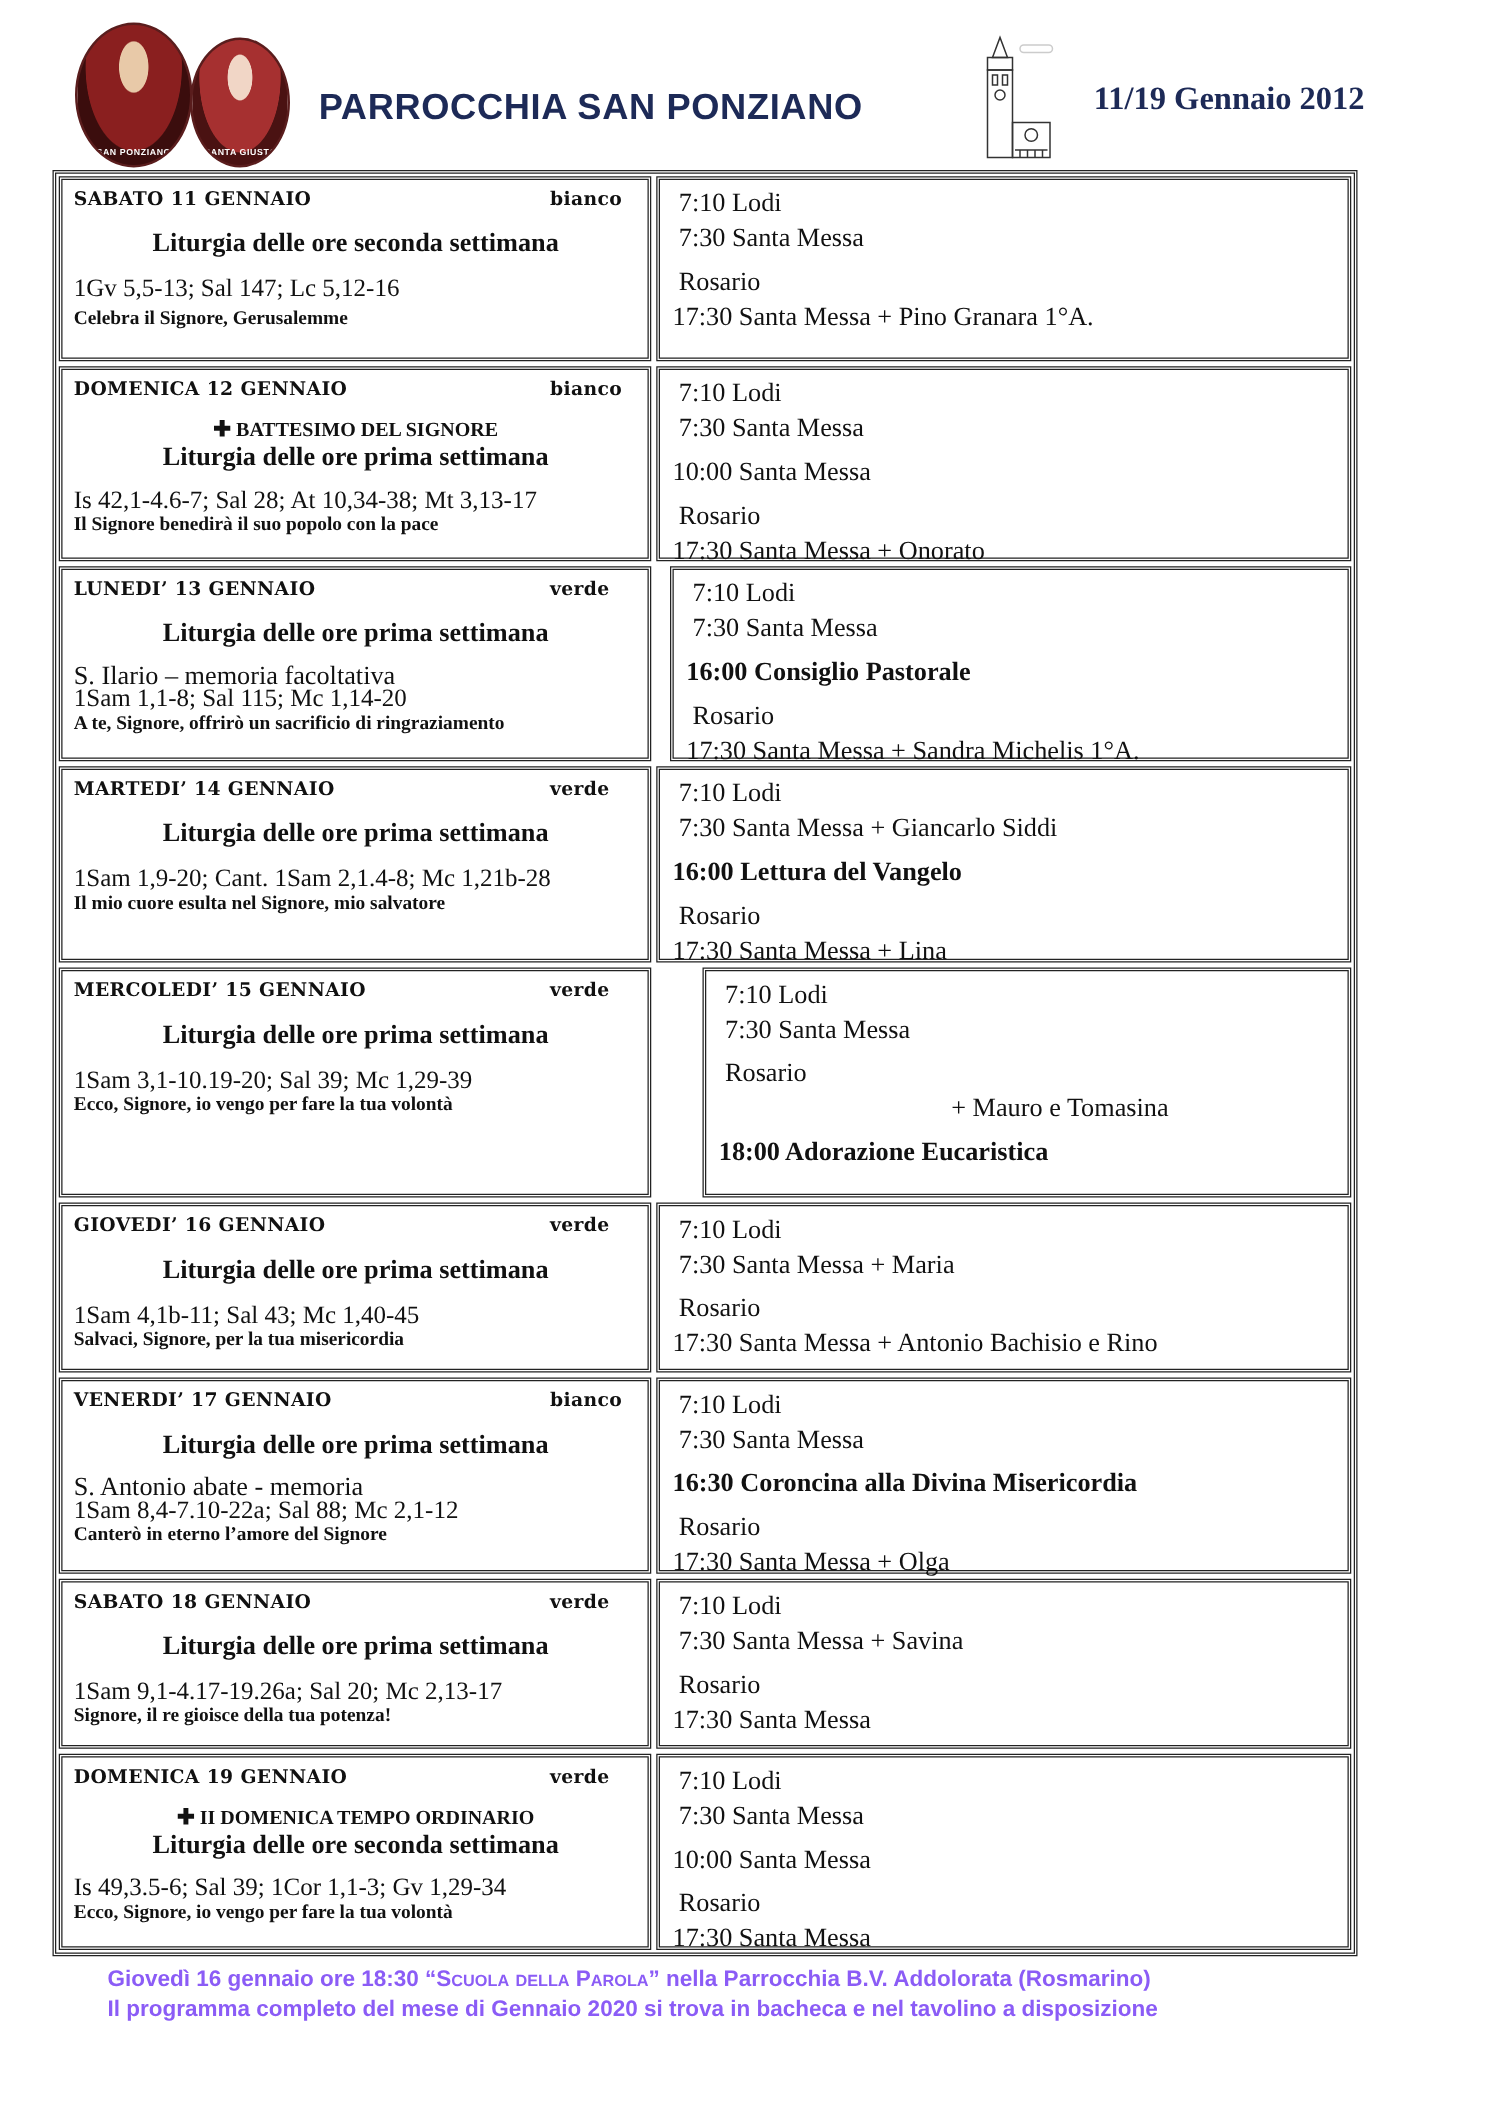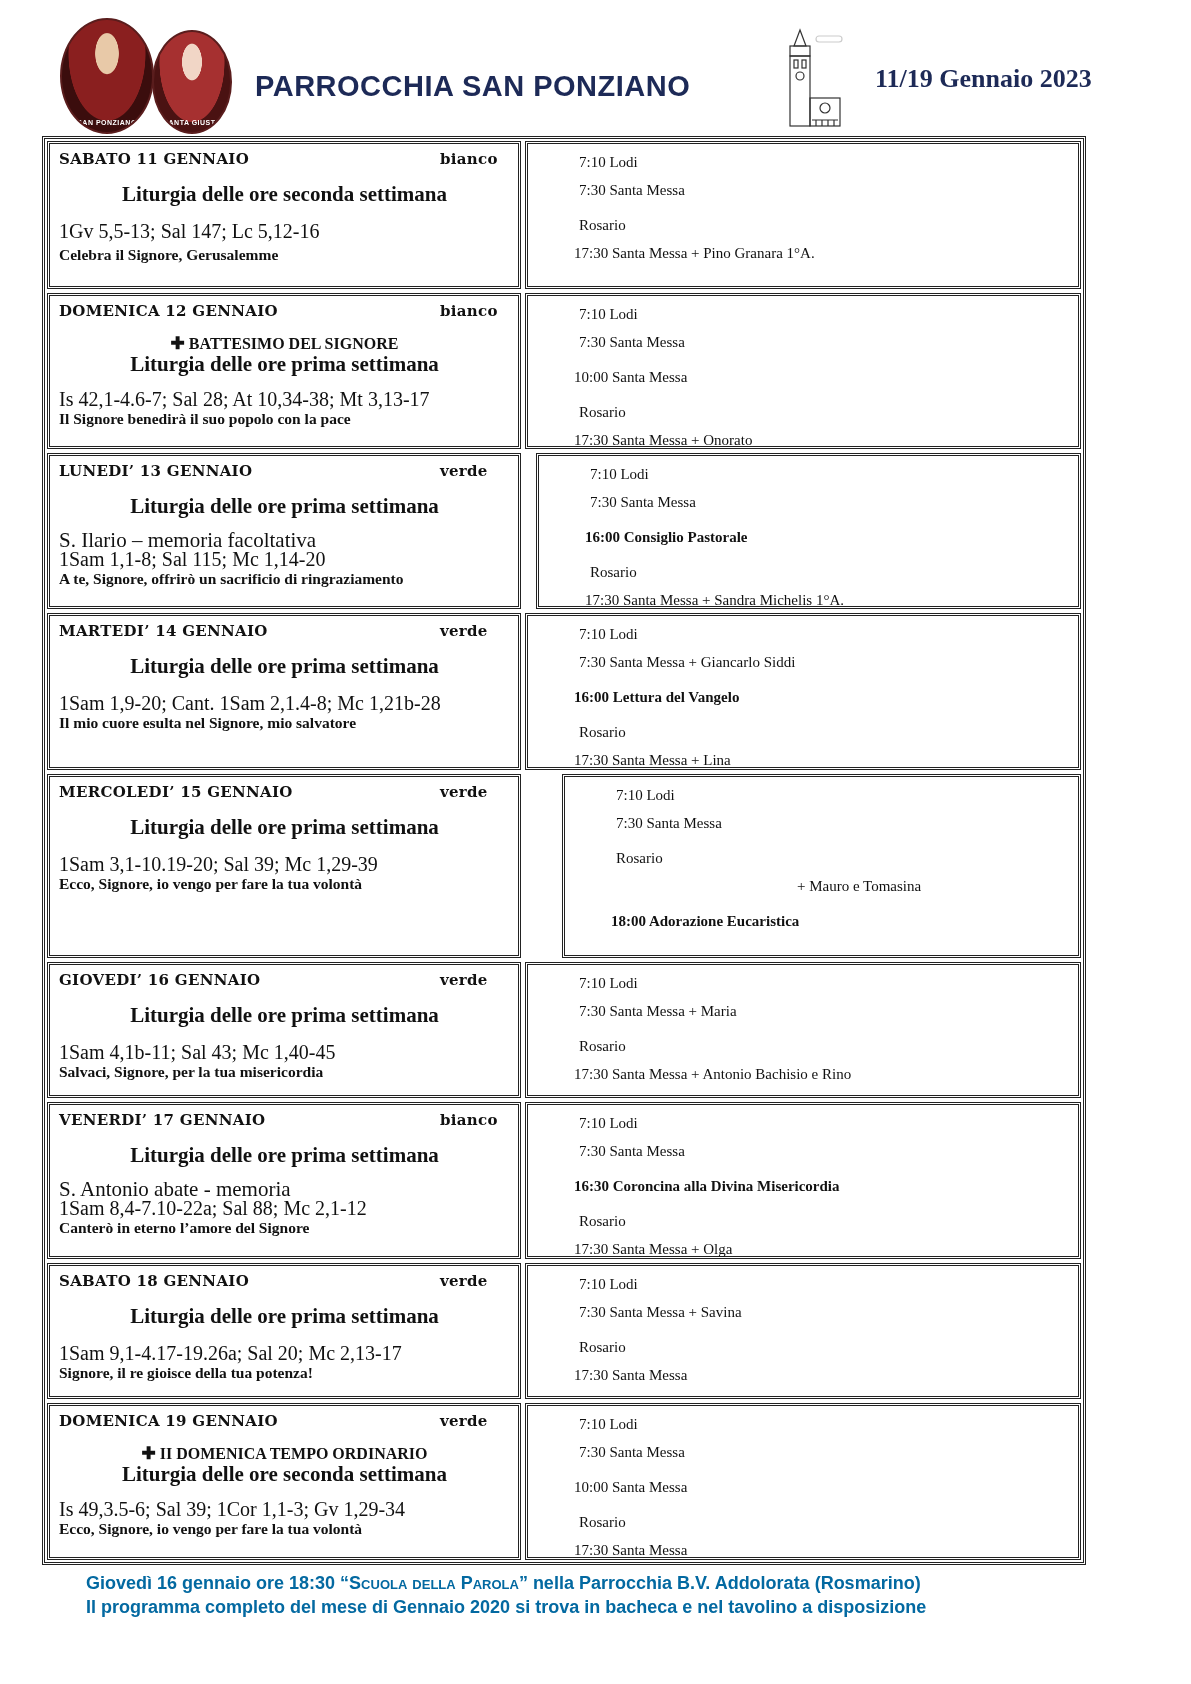--- a/index.html
+++ b/index.html
@@ -23,27 +23,27 @@
 
   .day-head { display: flex; justify-content: space-between; font-weight: bold; font-size: 16px; letter-spacing: 0.3px; font-family: "DejaVu Serif", serif; font-size: 15px; }
   .day-color { width: 70px; text-align: left; }
   .lit-center { text-align: center; font-weight: bold; font-size: 21px; line-height: 20px; }
   .feast { font-size: 16px; }
   .cross { font-size: 17px; }
   .readings { font-size: 20px; line-height: 19px; }
   .antiphon { font-weight: bold; font-size: 15.5px; line-height: 20px; }
   .memorial { font-weight: normal; font-size: 21px; line-height: 20px; }
 
-  .ev { font-size: 15px; line-height: 28px; white-space: nowrap; margin-left: 36px; }
+  .ev { font-size: 21px; line-height: 28px; white-space: nowrap; }
   .ev.bold { font-weight: bold; }
   .ev.indent { padding-left: 5px; }
   .ev.deep { padding-left: 186px; }
   .gap { height: 7px; }
 
-  .footer { position: absolute; left: 86px; top: 1571px; font-family: "Liberation Sans", sans-serif; font-weight: bold; font-size: 18px; line-height: 24px; color: #0369a1; }
+  .footer { position: absolute; left: 86px; top: 1571px; font-family: "Liberation Sans", sans-serif; font-weight: bold; font-size: 18px; line-height: 24px; color: #8b5cf6; }
   .sc { font-variant: small-caps; }
 </style>
 </head>
 <body>
 
 <div class="header">
   <div class="logo-pair">
     <div class="medallion med-1">
       <div class="med-label">SAN PONZIANO</div>
     </div>
@@ -59,21 +59,21 @@
       <rect x="10" y="28" width="20" height="70"></rect>
       <rect x="14" y="32" width="4" height="8"></rect>
         <rect x="22" y="32" width="4" height="8"></rect>
       <circle cx="20" cy="48" r="4"></circle>
       <rect x="30" y="70" width="30" height="28"></rect>
       <circle cx="45" cy="80" r="5"></circle>
       <path d="M32 92 L58 92 M36 92 V98 M42 92 V98 M48 92 V98 M54 92 V98"></path>
       <rect x="36" y="8" width="26" height="6" rx="3" stroke="#ccc"></rect>
     </g>
   </svg>
-  <div class="date-range">11/19 Gennaio 2023</div>
+  <div class="date-range">11/19 Gennaio 2012</div>
 </div>
 
 <div class="schedule" id="schedule">
     <div class="row" style="height: 152px;">
       <div class="cell cell-left">
         <div class="day-head">
           <span>SABATO 11 GENNAIO</span>
           <span class="day-color">bianco</span>
         </div>
         <div style="height:16px"></div>

